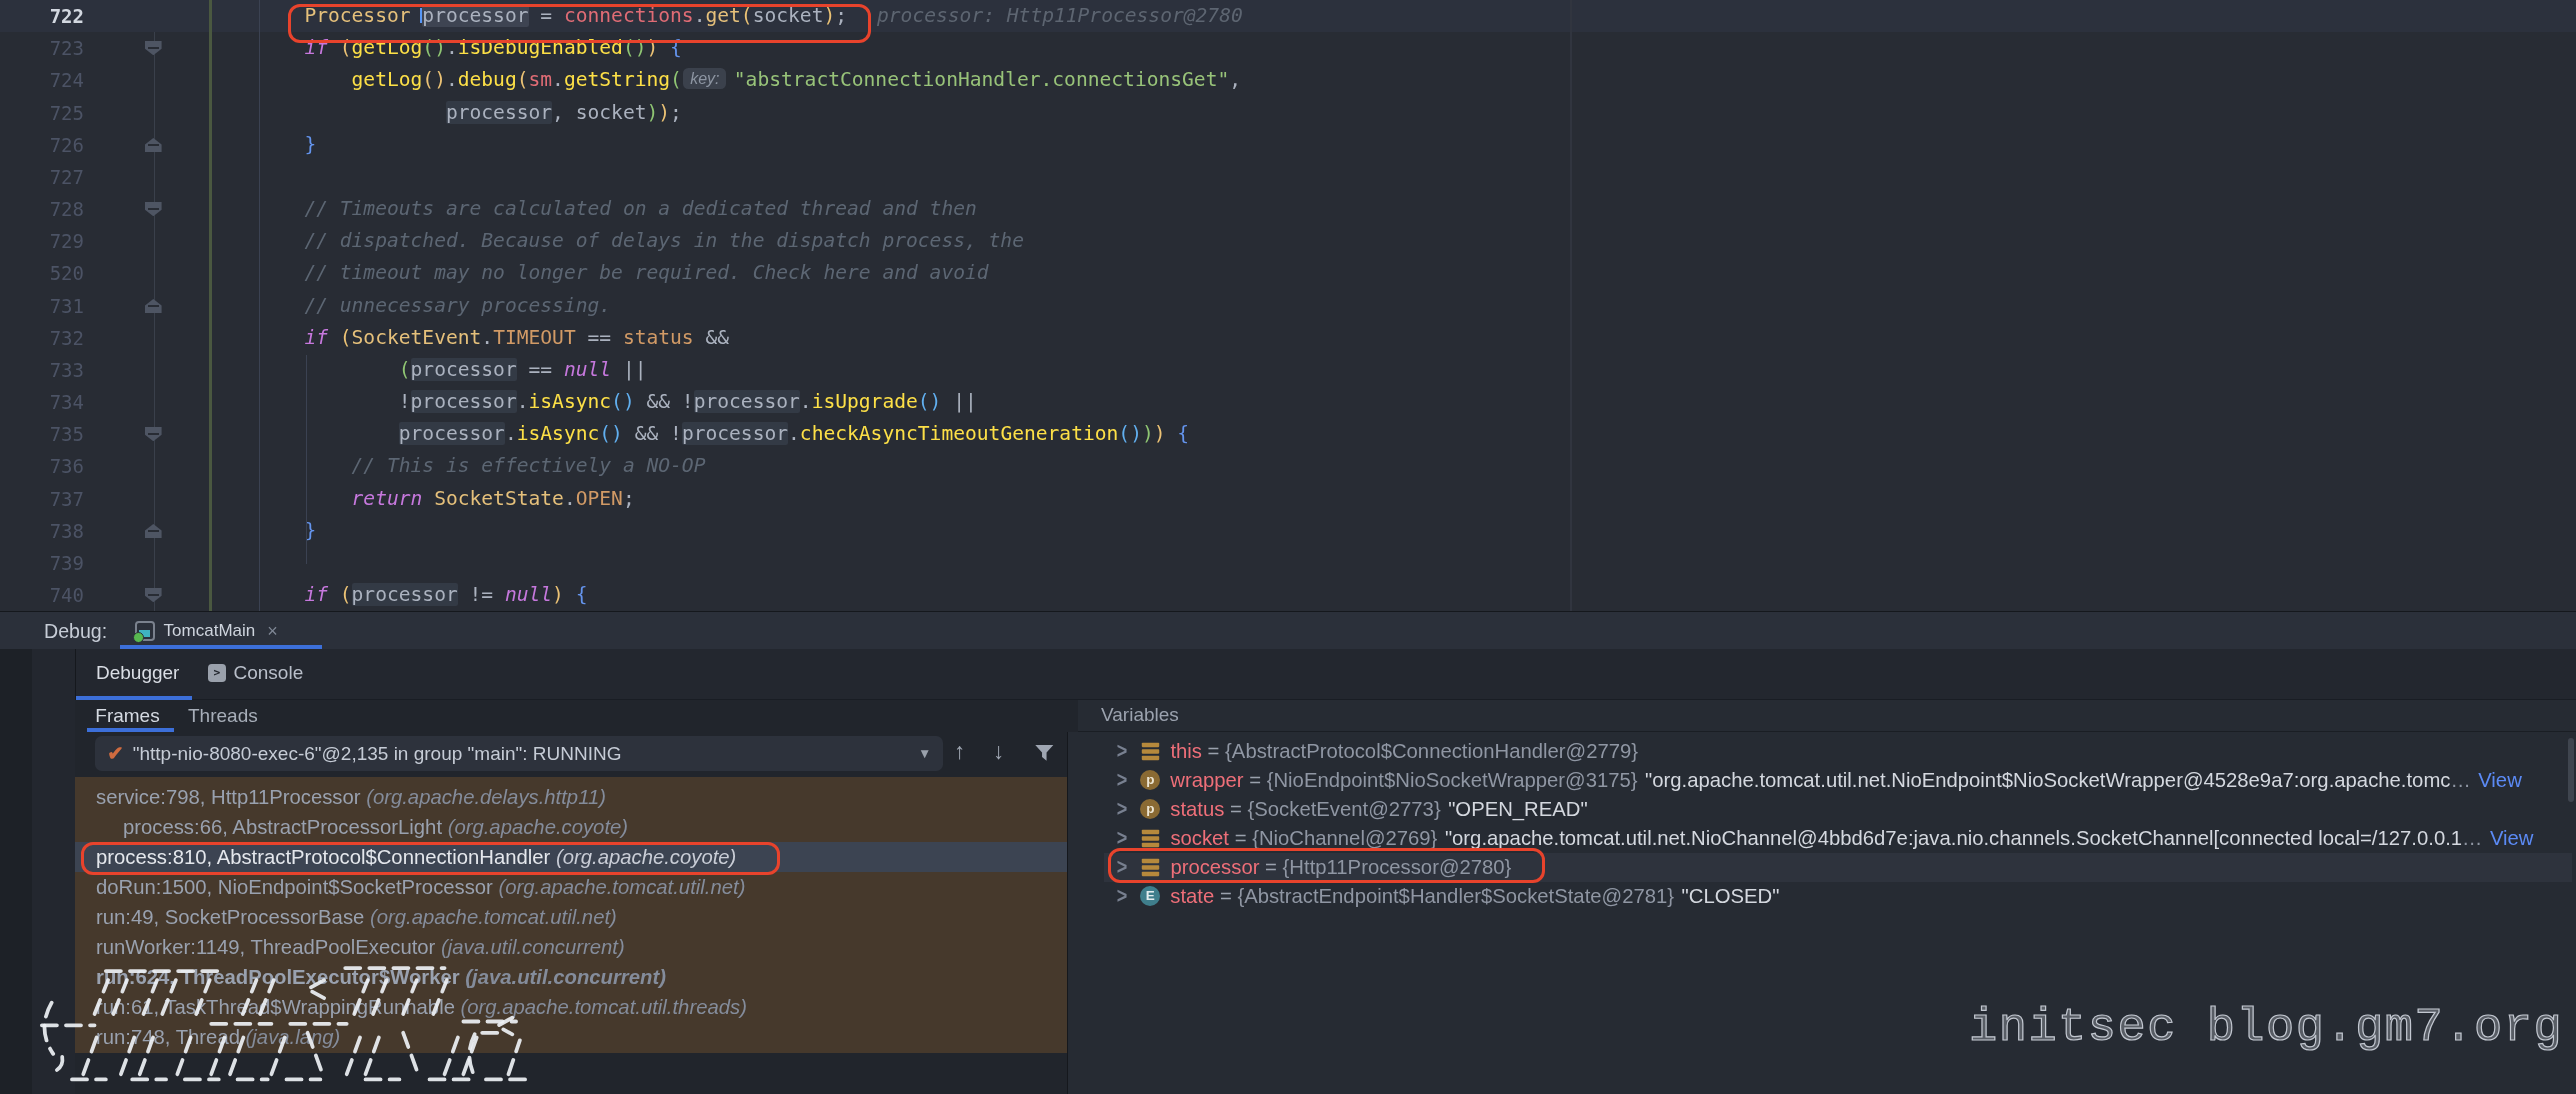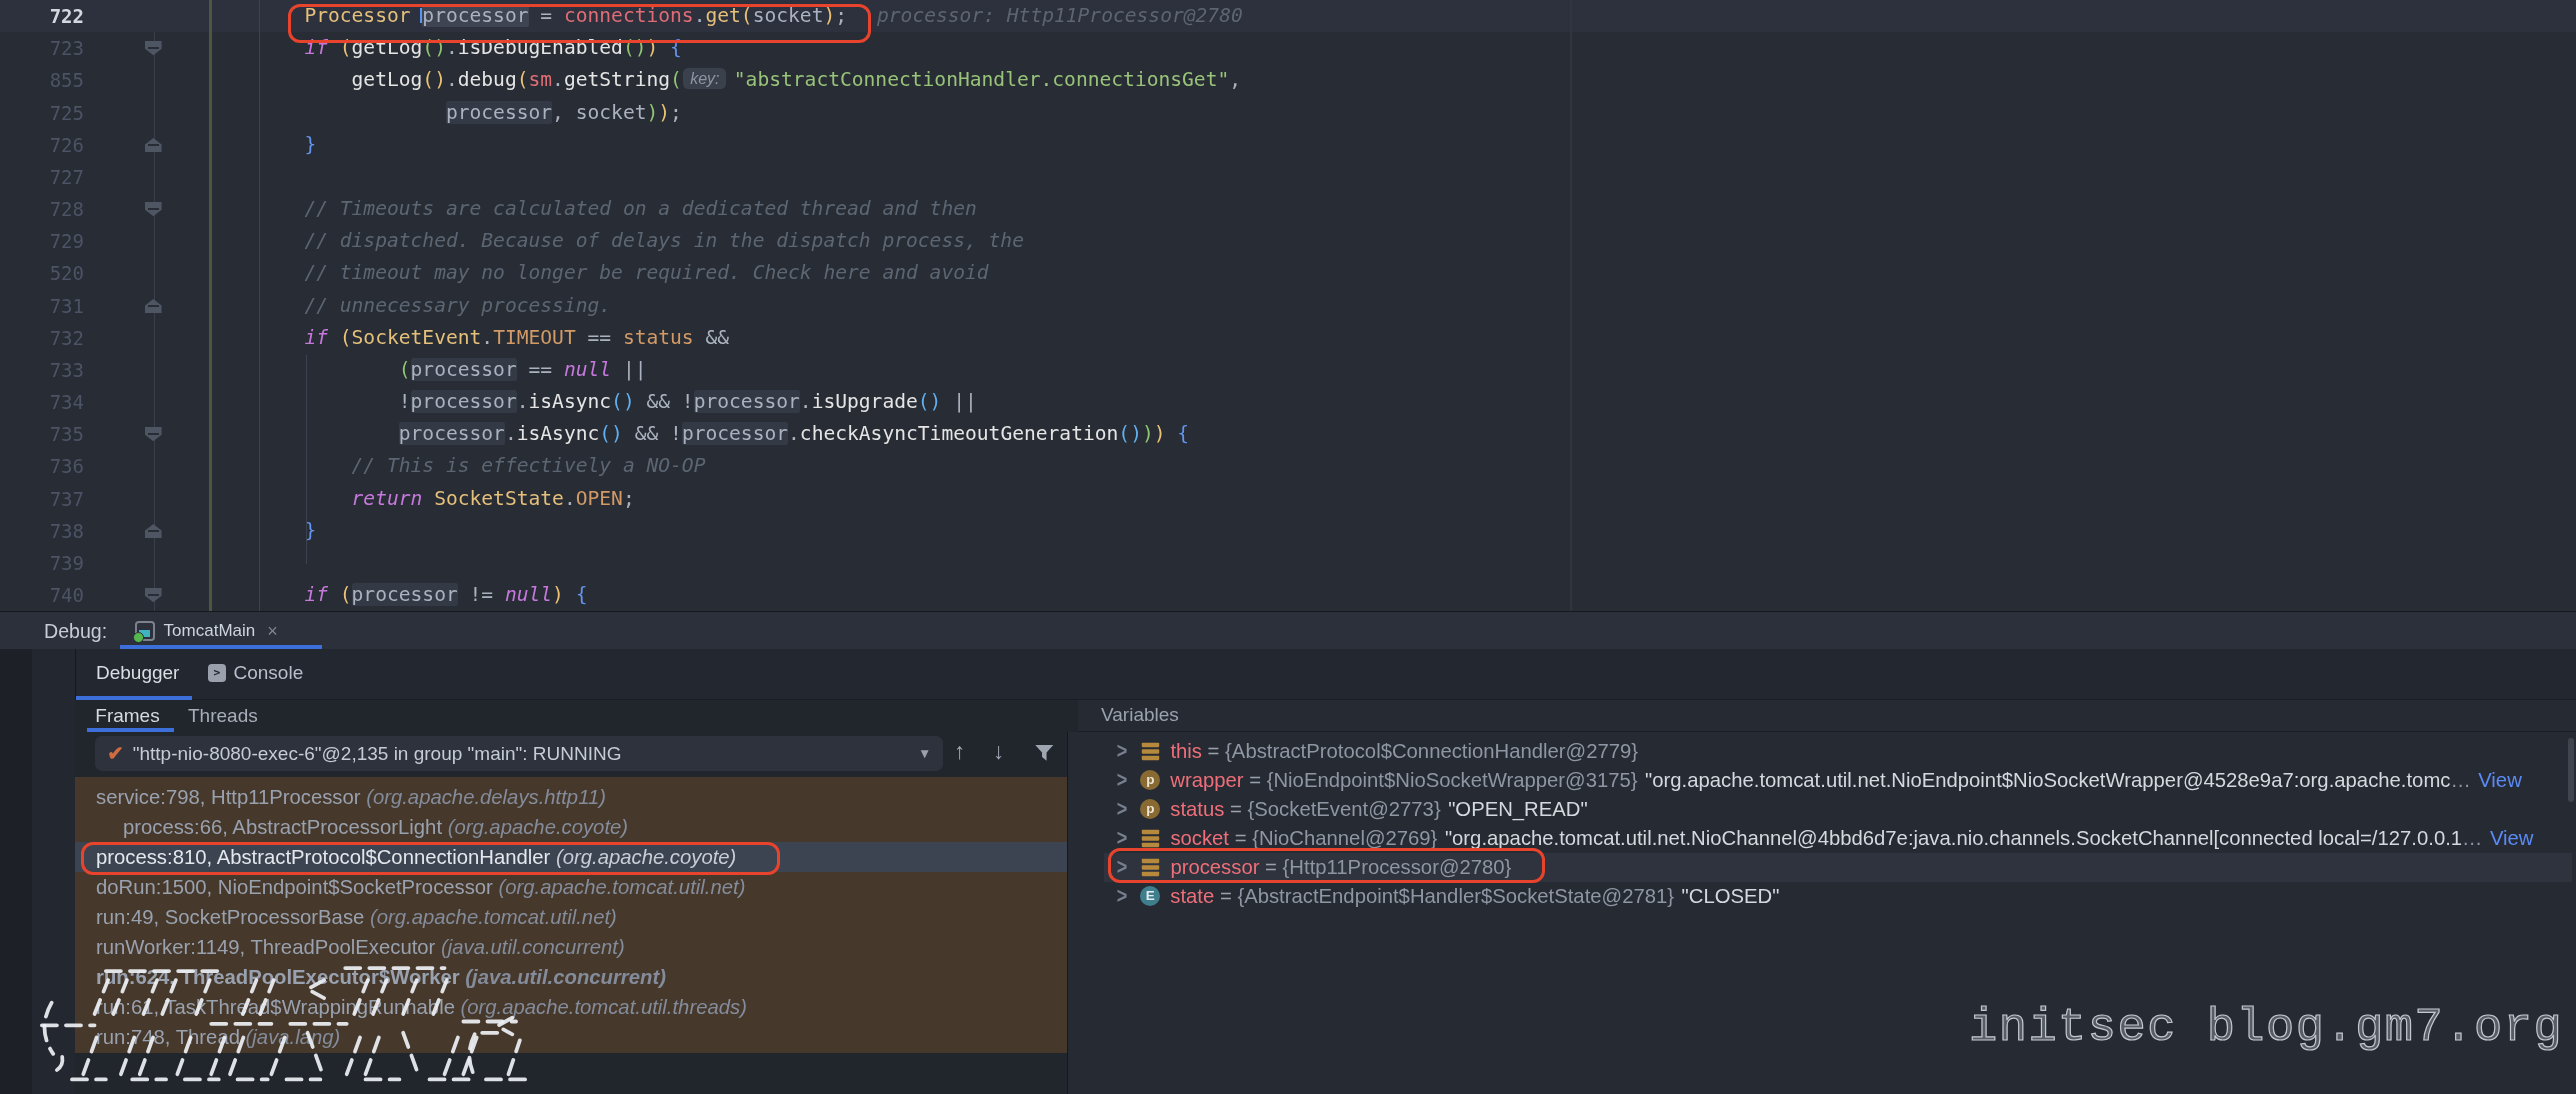--- a/index.html
+++ b/index.html
@@ -6,21 +6,21 @@
   #root{position:relative;width:2576px;height:1095px;background:#282c34;overflow:hidden;font-family:"Liberation Sans",sans-serif;}
   
   #editor{position:absolute;left:0;top:0;width:2576px;height:611px;background:#282c34;overflow:hidden;padding-left:16px;}
   .line{position:absolute;left:0;width:100%;height:32px;}
   .line.current{background:#2c313d;}
   .ln{position:absolute;left:0;top:0;width:84px;text-align:right;color:#4c5365;
       font:19px "DejaVu Sans Mono",monospace;line-height:32px;}
   .line.current .ln{color:#d3d8e0;font-weight:bold;}
   .code{position:absolute;left:210px;top:0;white-space:pre;font:19.6px "DejaVu Sans Mono",monospace;line-height:32px;color:#abb2bf;}
   .t-pl{color:#abb2bf}.t-kw{color:#c678dd;font-style:italic}.t-cls{color:#e5c07b}
-  .t-fld{color:#e06c75}.t-mtd{color:#e5e5e5}.t-mg{color:#e5c07b}.t-cst{color:#d19a66}
+  .t-fld{color:#e06c75}.t-mtd{color:#fde047}.t-mg{color:#e5c07b}.t-cst{color:#d19a66}
   .t-par{color:#d19a66}.t-str{color:#98c379}.t-cmt{color:#5c6673;font-style:italic}
   .t-p1{color:#ebc275}.t-p2{color:#8fc573}.t-p3{color:#61afef}.t-br{color:#6494ed}
   .seg-b{background:#333a45;border-radius:2.3px}
   .seg-s{background:#3e4452;border-radius:2.3px}
   .caret-seg{position:relative}
   .caret-seg::before{content:"";position:absolute;left:-2.3px;top:3.8px;bottom:3.8px;width:2.3px;background:#5796f5}
   .badge{display:inline-block;background:#3b414c;color:#8d95a2;font:italic 16px "Liberation Sans",sans-serif;
          border-radius:5.3px;padding:0.8px 6.8px;margin:0 7.5px 0 1.5px;vertical-align:2.3px;line-height:19.6px}
   .hint{color:#5d6571;font-style:italic;margin-left:30px}
   .fold{position:absolute;left:145px;top:9px;width:16.6px;height:14.3px;background:#4e5563;}
@@ -106,21 +106,21 @@
         <div class="line current" style="top: 0px;">
           <span class="ln">722</span>
           <span class="code"><span class="t-pl">        </span><span class="t-cls">Processor</span><span class="t-pl"> </span><span class="t-pl seg-s caret-seg">processor</span><span class="t-pl"> = </span><span class="t-fld">connections</span><span class="t-pl">.</span><span class="t-mg">get</span><span class="t-p1">(</span><span class="t-pl">socket</span><span class="t-p1">)</span><span class="t-pl">;</span><span class="hint">processor: Http11Processor@2780</span></span>
         </div>
         <div class="line" style="top: 32px;">
           <span class="ln">723</span>
           <span class="fold fold-down"></span>
           <span class="code"><span class="t-pl">        </span><span class="t-kw">if</span><span class="t-pl"> </span><span class="t-p1">(</span><span class="t-mtd">getLog</span><span class="t-p2">()</span><span class="t-pl">.</span><span class="t-mtd">isDebugEnabled</span><span class="t-p2">()</span><span class="t-p1">)</span><span class="t-pl"> </span><span class="t-br">{</span></span>
         </div>
         <div class="line" style="top: 64px;">
-          <span class="ln">855</span>
+          <span class="ln">724</span>
           <span class="code"><span class="t-pl">            </span><span class="t-mtd">getLog</span><span class="t-p1">()</span><span class="t-pl">.</span><span class="t-mtd">debug</span><span class="t-p1">(</span><span class="t-fld">sm</span><span class="t-pl">.</span><span class="t-mtd">getString</span><span class="t-p2">(</span><span class="badge">key:</span><span class="t-str">"abstractConnectionHandler.connectionsGet"</span><span class="t-pl">,</span></span>
         </div>
         <div class="line" style="top: 97px;">
           <span class="ln">725</span>
           <span class="code"><span class="t-pl">                    </span><span class="t-pl seg-b">processor</span><span class="t-pl">, </span><span class="t-pl">socket</span><span class="t-p2">)</span><span class="t-p1">)</span><span class="t-pl">;</span></span>
         </div>
         <div class="line" style="top: 129px;">
           <span class="ln">726</span>
           <span class="fold fold-up"></span>
           <span class="code"><span class="t-pl">        </span><span class="t-br">}</span></span>

